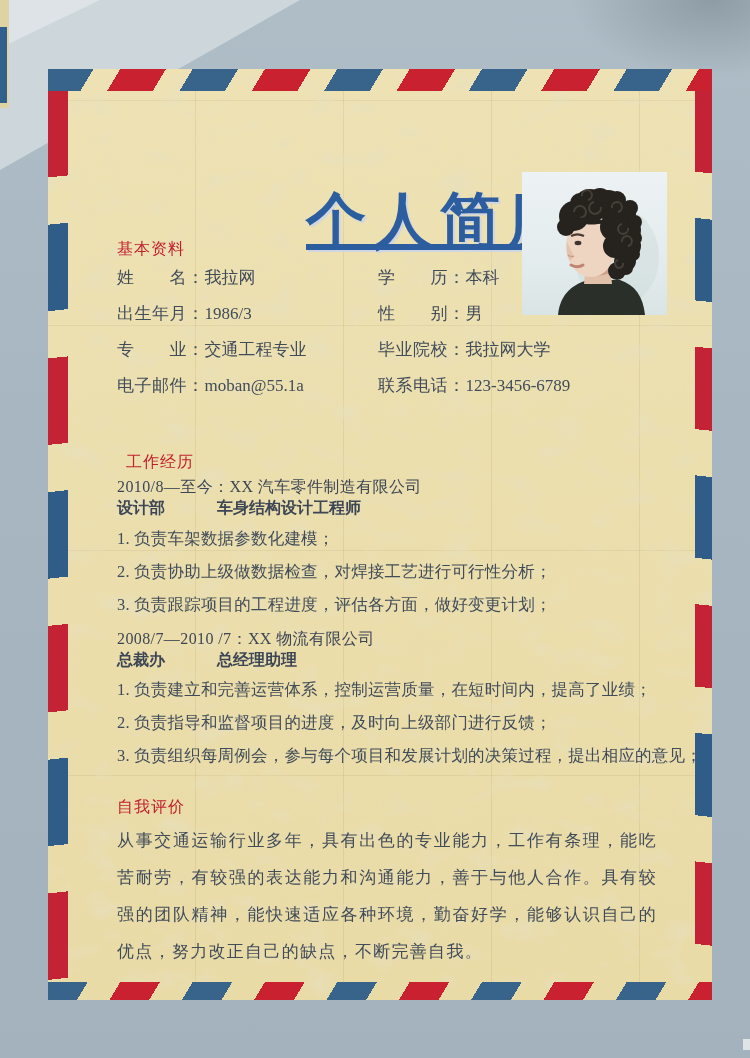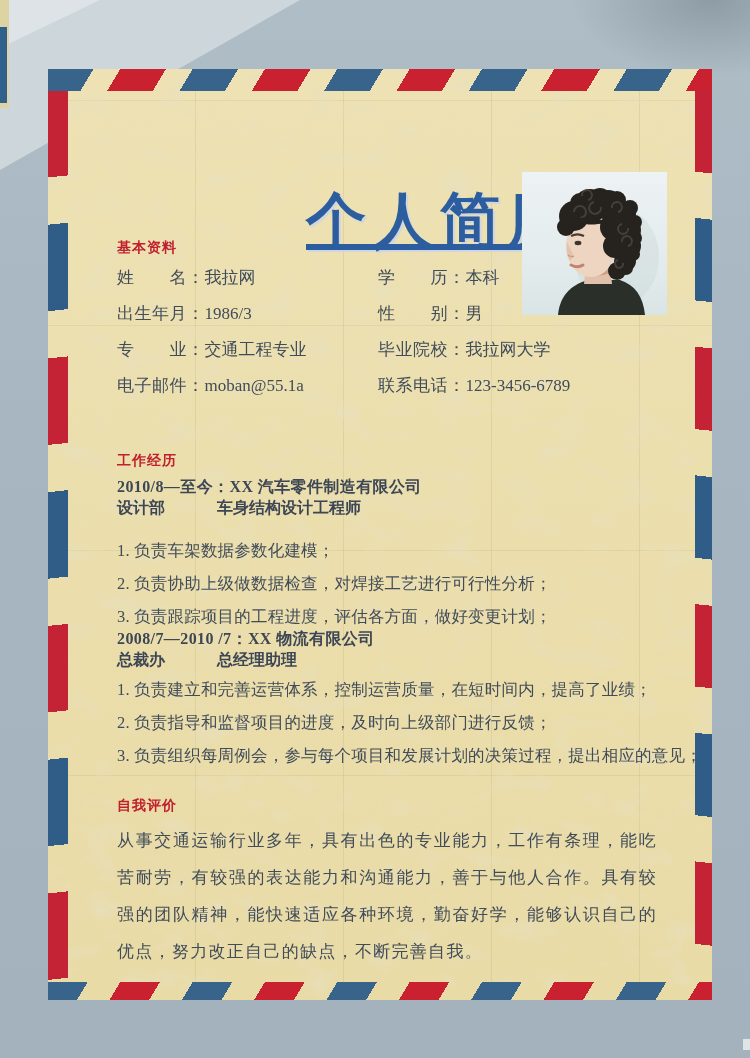--- a/index.html
+++ b/index.html
@@ -75,39 +75,39 @@
     white-space:nowrap;
     text-decoration:underline;
   }
   .photo{
     position:absolute;left:474px;top:103px;width:145px;height:143px;
     overflow:hidden;background:#e9eff1;
   }
   .photo svg{display:block;}
 
   .sec-header{
-    position:absolute;font-size:14px;font-weight:700;color:#c11f2e;letter-spacing:1px;white-space:nowrap;
+    position:absolute;font-size:16px;font-weight:400;color:#c11f2e;letter-spacing:1px;white-space:nowrap;
   }
   .h-basic{left:69px;top:170px;}
-  .h-work{left:69px;top:383px;}
+  .h-work{left:78px;top:383px;}
   .h-eval{left:69px;top:728px;}
 
   .col{position:absolute;font-size:17px;color:#414c5a;}
   .col-left{left:69px;top:199px;width:255px;}
   .col-right{left:330px;top:199px;width:290px;}
   .field{height:36px;line-height:20px;white-space:nowrap;}
   .flabel{letter-spacing:.5px;text-align:center;}
 
   .job{position:absolute;left:69px;width:545px;color:#414c5a;}
   .job-1{top:407px;}
   .job-2{top:559px;}
-  .job-line{font-size:16px;font-weight:700;color:#3d4654;line-height:21px;white-space:nowrap;letter-spacing:.4px;}
+  .job-line{font-size:16px;font-weight:400;color:#3d4654;line-height:21px;white-space:nowrap;letter-spacing:.4px;}
   .job-sub{font-size:16px;font-weight:700;color:#3d4654;line-height:21px;white-space:nowrap;}
   .job-dept{display:inline-block;width:100px;}
-  .duties{margin-top:22px;}
+  .duties{margin-top:10px;}
   .job-2 .duties{margin-top:9px;}
   .duty{font-size:16.5px;line-height:21px;margin-bottom:12px;white-space:nowrap;letter-spacing:.2px;}
 
   .eval-text{
     position:absolute;left:69px;top:753px;width:540px;
     font-size:17px;line-height:37px;color:#414c5a;
     letter-spacing:1.3px;text-align:justify;
   }
 </style>
 </head>

